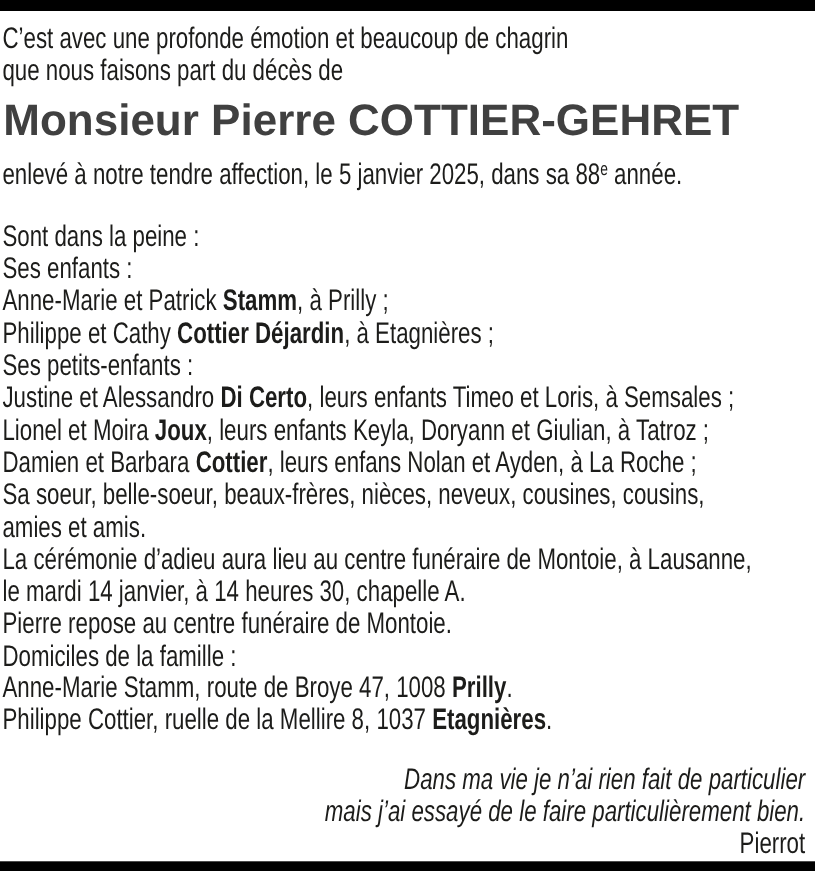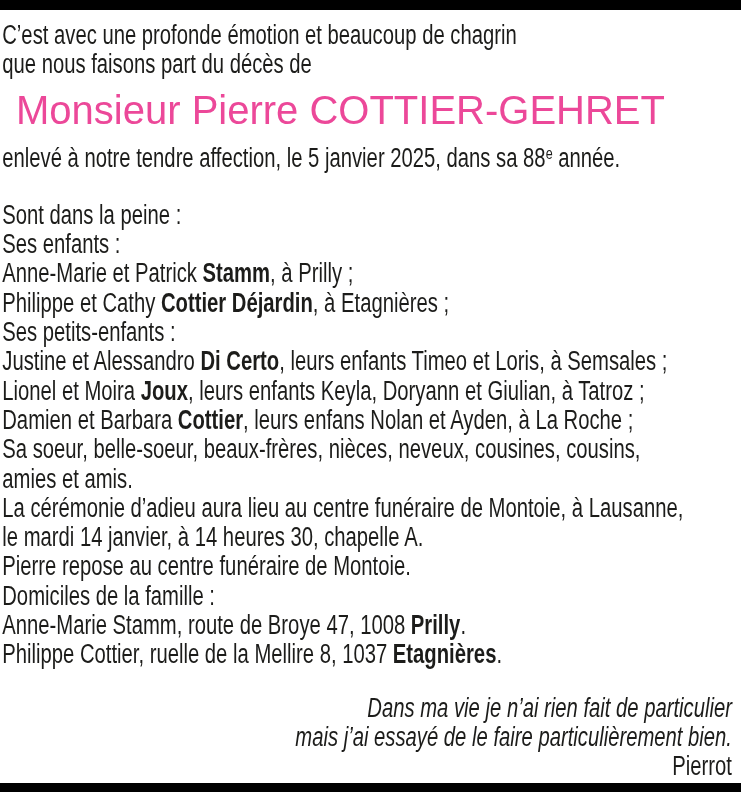--- a/index.html
+++ b/index.html
@@ -38,25 +38,25 @@
   .intro {
     margin-top: 11px;
     padding-left: 3px;
     font-size: 27px;
     line-height: 29.3px;
     white-space: nowrap;
   }
   .title {
     font-size: 40px;
     line-height: 48px;
-    font-weight: normal;
+    font-weight: bold;
     margin: 6px 0 0 0;
-    padding-left: 16px;
+    padding-left: 3px;
     white-space: nowrap;
-    color: #ec4899;
+    color: #404040;
   }
   .death-line {
     margin-top: 10px;
     padding-left: 3px;
     font-size: 27px;
     line-height: 29.3px;
     white-space: nowrap;
   }
   .death-line sup {
     font-size: 62%;

